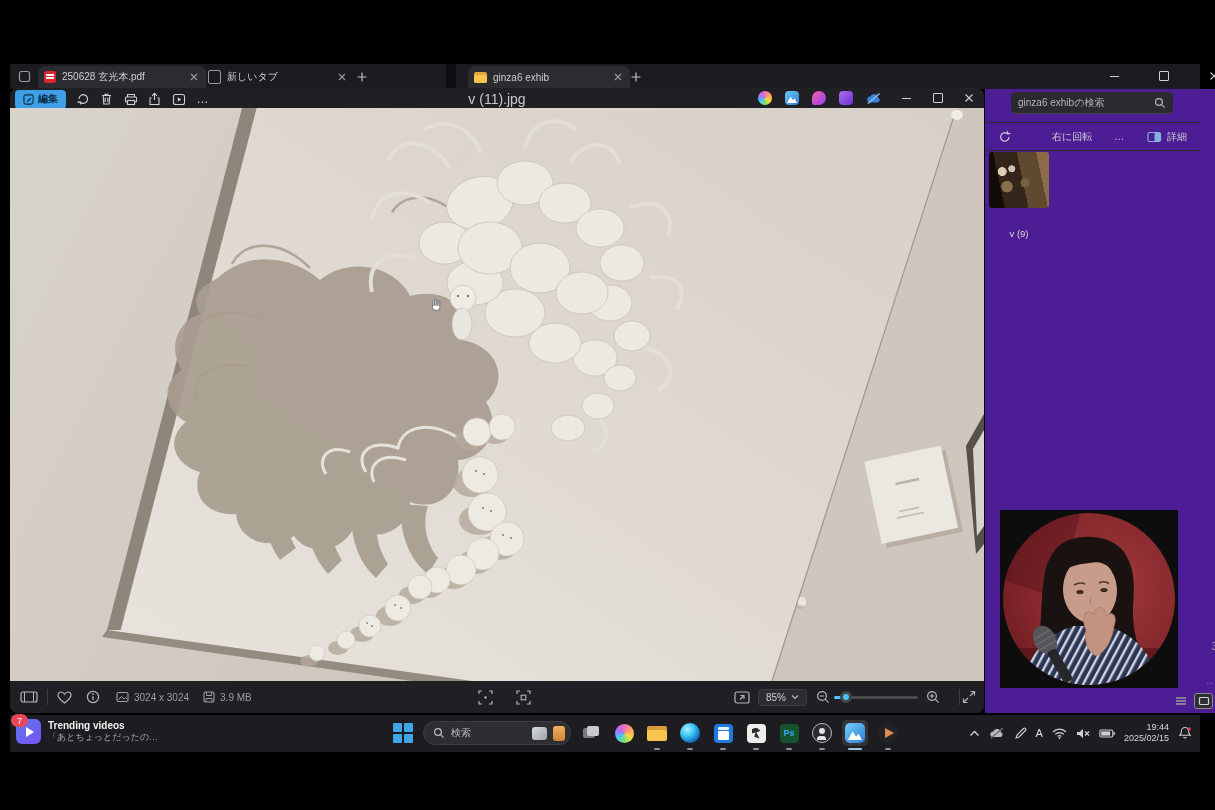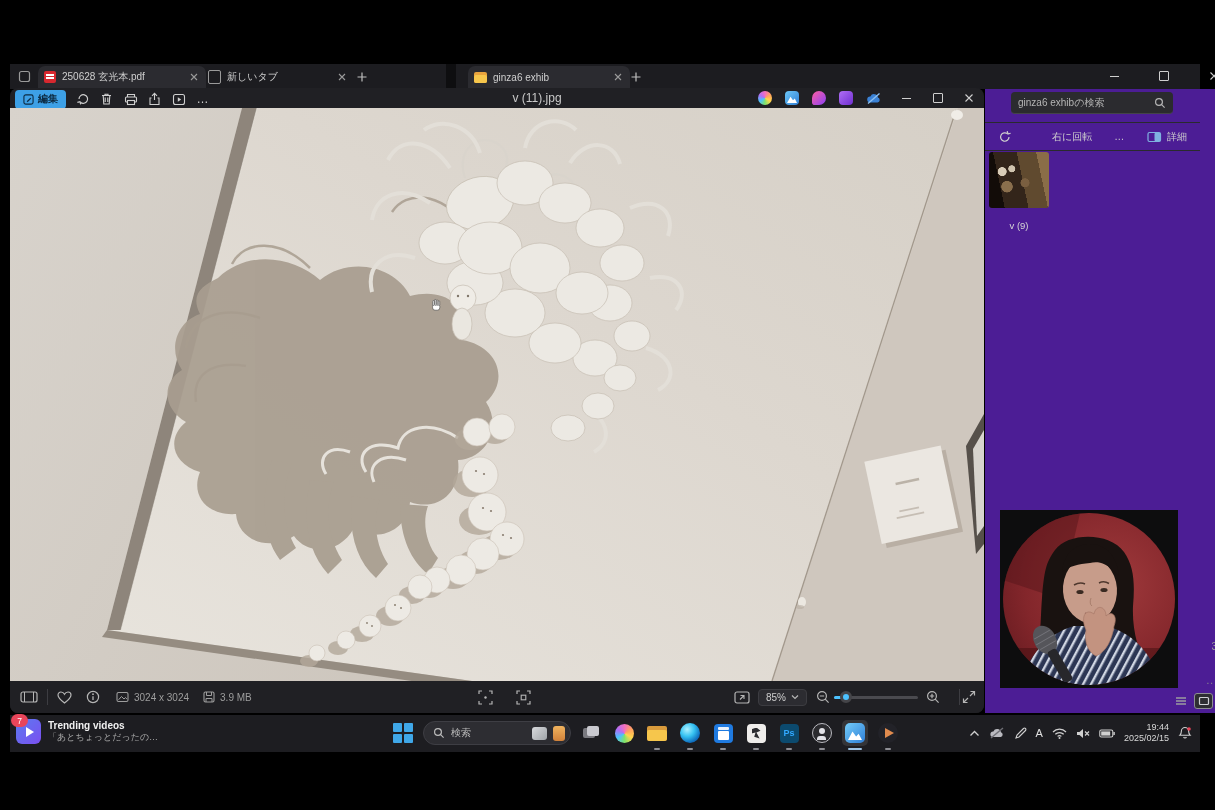--- a/index.html
+++ b/index.html
@@ -24,21 +24,21 @@
   .docic{width:11px;height:12px;border:1px solid #9a9a9a;border-radius:2px;flex:0 0 auto;}
   .folderic{width:13px;height:11px;position:relative;flex:0 0 auto;}
   .folderic:before{content:"";position:absolute;inset:0;background:#e8a33d;border-radius:2px;}
   .folderic:after{content:"";position:absolute;left:0;top:3px;right:0;bottom:0;background:#f6c64c;border-radius:2px;}
   .wc{position:absolute;top:0;width:32px;height:24px;display:flex;align-items:center;justify-content:center;}
   .wc-min-bar{width:9px;height:1px;background:#cfcfcf;}
   .wc-max-box{width:8px;height:8px;border:1px solid #cfcfcf;border-radius:1px;}
   
   .pw{left:10px;top:88px;width:974px;height:625px;background:#202024;border-radius:8px;overflow:hidden;}
   .pw-title{position:absolute;left:0;top:0;right:0;height:20px;}
-  .pw-title .t{position:absolute;left:50%;top:3px;transform:translateX(-50%);font-size:12px;color:#c9c9c9;margin-left:40px;}
+  .pw-title .t{position:absolute;left:50%;top:3px;transform:translateX(-50%);font-size:14px;color:#c9c9c9;}
   .pt-toolbar{position:absolute;left:5px;top:0px;height:22px;display:flex;align-items:center;gap:9px;}
   .edit-btn{display:flex;align-items:center;gap:4px;background:#3da0e6;color:#0d2b42;font-weight:bold;
             font-size:10px;border-radius:4px;padding:2.5px 8px;}
   .tbic{width:15px;height:15px;display:flex;align-items:center;justify-content:center;}
   .pt-apps{position:absolute;right:102px;top:3px;display:flex;gap:13px;align-items:center;}
   .appic{width:14px;height:14px;border-radius:4px;}
   .ai-copilot{border-radius:50%;background:conic-gradient(#f26ebe,#ffa25e,#ffd54d,#7ee36b,#4cc2ff,#b06ef5,#f26ebe);}
   .ai-photos{background:linear-gradient(135deg,#6ec8f8,#2f7fd6);position:relative;}
   .ai-photos:after{content:"";position:absolute;left:2px;bottom:2px;width:10px;height:7px;background:#fff;
                    clip-path:polygon(0 100%,35% 10%,60% 60%,78% 35%,100% 100%);}
@@ -63,21 +63,21 @@
   .ex-search{position:absolute;left:26px;top:3px;width:162px;height:22px;background:#2b2b2f;
              border-radius:4px;border-bottom:1px solid #44444a;display:flex;align-items:center;
              padding:0 7px;gap:6px;font-size:10px;color:#b5b5b5;box-sizing:border-box;}
   .ex-search .q{flex:1;white-space:nowrap;overflow:hidden;}
   .ex-cmd{position:absolute;left:0;top:33px;width:215px;height:27px;border-top:1px solid #2a2a2e;
           border-bottom:1px solid #2a2a2e;display:flex;align-items:center;font-size:10px;color:#cfcfcf;}
   .cmdbtn{display:flex;align-items:center;gap:5px;padding:3px 7px;border-radius:4px;}
   .ex-files{position:absolute;left:2px;top:63px;display:flex;gap:7px;}
   .fitem{width:64px;display:flex;flex-direction:column;align-items:center;}
   .fthumb{width:60px;height:56px;border-radius:3px;}
-  .fname{font-size:9.5px;color:#d6d6d6;margin-top:12px;}
+  .fname{font-size:9.5px;color:#d6d6d6;margin-top:20px;}
   .th9{background:
     radial-gradient(circle at 22% 35%,#d9cdb8 0 7%,transparent 8%),
     radial-gradient(circle at 38% 30%,#cfc3ae 0 6%,transparent 7%),
     radial-gradient(circle at 30% 62%,#8a6f4d 0 10%,transparent 11%),
     radial-gradient(circle at 60% 55%,#7a5f40 0 9%,transparent 10%),
     linear-gradient(78deg,#120c08 0 22%,#33251a 22% 55%,#604a2f 55% 82%,#8a6d48 82%);}
   .th10{background:
     radial-gradient(circle at 20% 30%,#efe6d2 0 5%,transparent 6%),
     radial-gradient(circle at 45% 32%,#e8dcc4 0 5%,transparent 6%),
     radial-gradient(circle at 70% 30%,#efe6d2 0 5%,transparent 6%),
@@ -122,21 +122,21 @@
   .ic-folder:before{content:"";position:absolute;inset:0;background:#d99b3c;border-radius:2px;}
   .ic-folder:after{content:"";position:absolute;left:0;top:4px;right:0;bottom:0;background:#f6c64c;border-radius:2px 2px 3px 3px;}
   .ic-edge{width:20px;height:20px;border-radius:50%;
            background:radial-gradient(circle at 36% 32%,#aef1ff 0%,#36c3f2 38%,#0f6cbd 72%,#0a4f92 100%);}
   .ic-store{width:19px;height:19px;border-radius:4px;background:#1f7ae0;position:relative;}
   .ic-store:before{content:"";position:absolute;left:4px;top:3px;right:4px;height:3px;background:#fff;opacity:.9;border-radius:1px;}
   .ic-store:after{content:"";position:absolute;left:4px;top:7px;right:4px;bottom:3px;background:#fff;border-radius:1px;}
   .ic-cs{width:19px;height:19px;border-radius:4px;background:#efedeb;position:relative;}
   .ic-cs:after{content:"";position:absolute;left:5px;top:4px;width:9px;height:11px;background:#2c2c30;
                clip-path:polygon(0 15%,55% 0,100% 30%,55% 45%,90% 100%,30% 85%,45% 45%,0 55%);}
-  .ic-ps{width:19px;height:19px;border-radius:4px;background:#0c4a6e;color:#31a8ff;font-size:9px;font-weight:bold;
+  .ic-ps{width:19px;height:19px;border-radius:4px;background:#14532d;color:#31a8ff;font-size:9px;font-weight:bold;
          display:flex;align-items:center;justify-content:center;}
   .ic-rec{width:20px;height:20px;border-radius:50%;background:#2b2b2f;border:1.5px solid #b9b9bf;
           box-sizing:border-box;position:relative;}
   .ic-rec:before{content:"";position:absolute;left:5.5px;top:3.5px;width:6px;height:6px;border-radius:50%;background:#e3e3e8;}
   .ic-rec:after{content:"";position:absolute;left:4px;bottom:2.5px;width:9px;height:4px;border-radius:3px 3px 0 0;background:#e3e3e8;}
   .ic-photos{width:20px;height:20px;border-radius:5px;background:linear-gradient(135deg,#74ccf9,#2f7fd6);position:relative;}
   .ic-photos:after{content:"";position:absolute;left:3px;bottom:3px;width:14px;height:9px;background:#fff;
                    clip-path:polygon(0 100%,32% 5%,58% 62%,76% 30%,100% 100%);}
   .ic-player{width:20px;height:20px;border-radius:50%;background:#222228;position:relative;}
   .ic-player:after{content:"";position:absolute;left:7px;top:5px;width:0;height:0;

